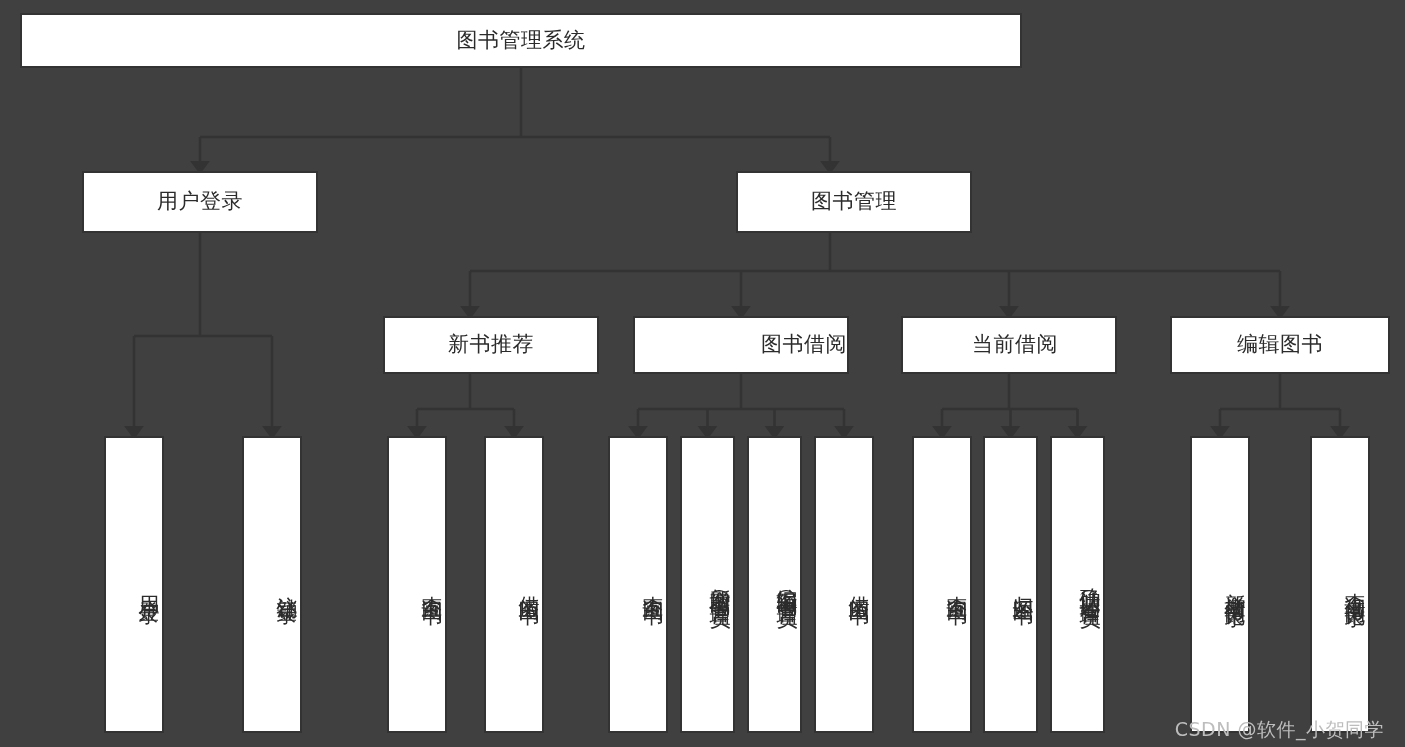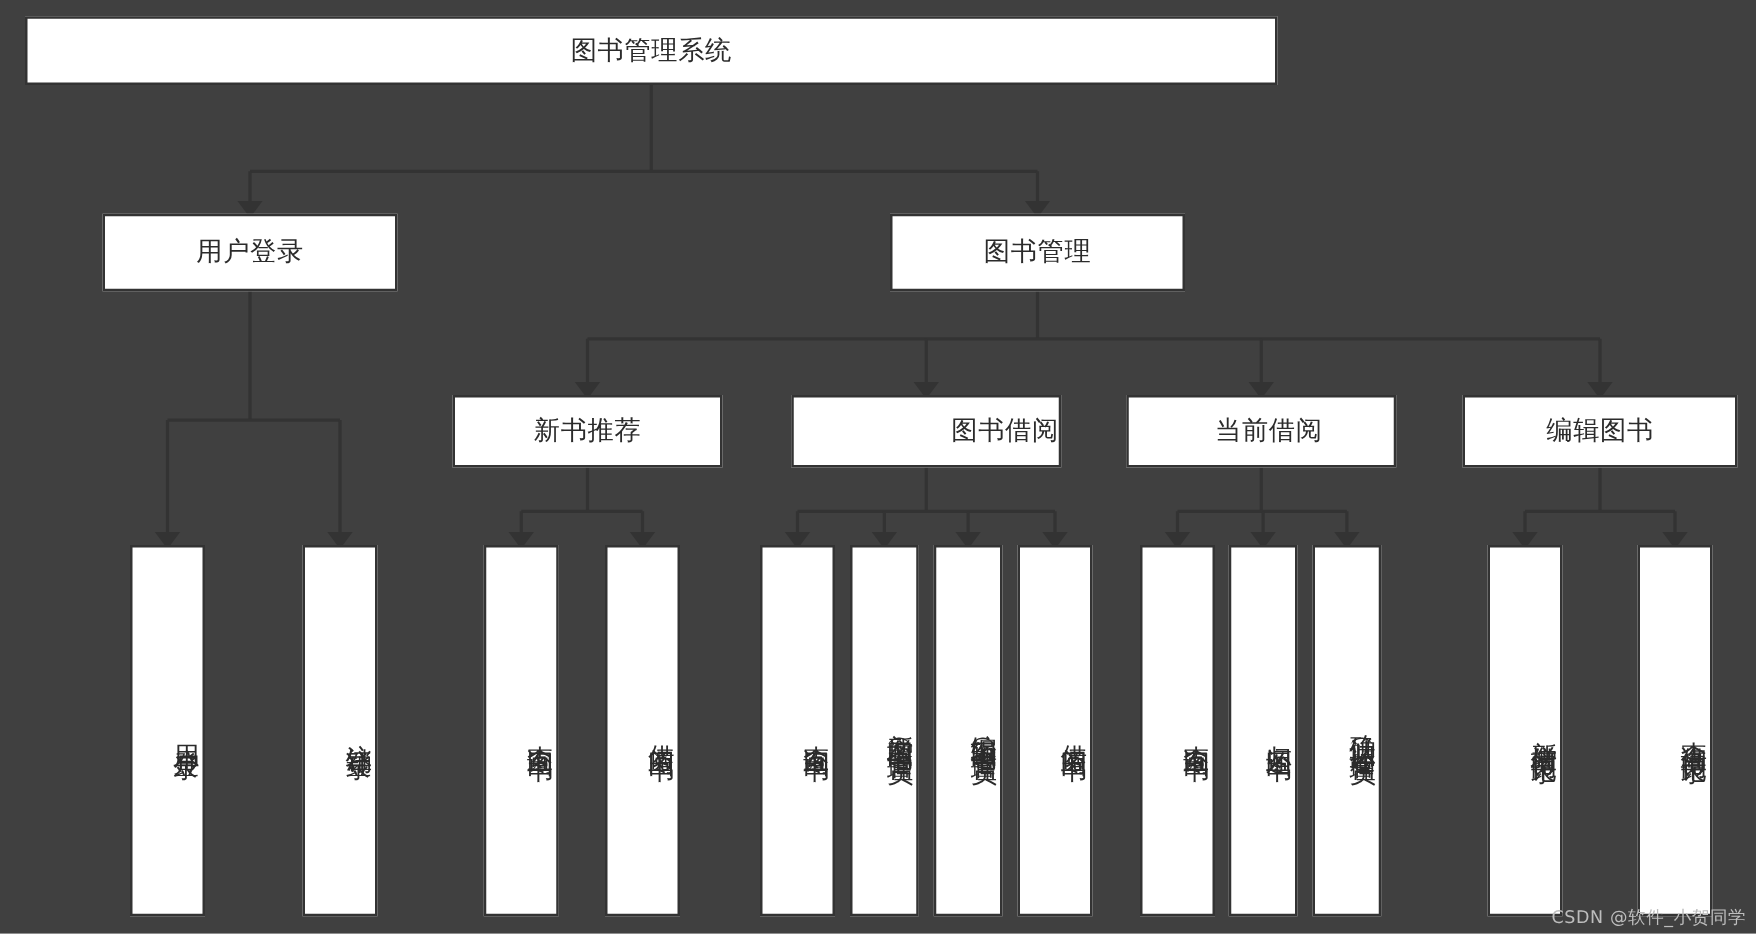--- a/index.html
+++ b/index.html
@@ -52,23 +52,23 @@
     justify-content: center;
   }
   .node.vert .vtext {
     writing-mode: vertical-rl;
     text-orientation: upright;
     display: block;
     text-align: center;
   }
   #watermark {
     position: absolute;
-    right: 8px;
+    right: 21px;
     bottom: 4px;
-    font-size: 14px;
+    font-size: 19px;
     color: #bdbdbd;
     letter-spacing: 0.5px;
     white-space: nowrap;
     pointer-events: none;
   }
 </style>
 </head>
 <body>
 
 <div id="diagram-root">
@@ -116,24 +116,24 @@
       </g>
   </svg>
 
   <div id="node-layer">
       <div class="node horiz" style="left: 20px; top: 13px; width: 1002px; height: 55px;">
         <span class="htext">图书管理系统</span>
       </div>
       <div class="node horiz" style="left: 82px; top: 171px; width: 236px; height: 62px;">
         <span class="htext">用户登录</span>
       </div>
-      <div class="node horiz" style="left: 712px; top: 171px; width: 236px; height: 62px;">
+      <div class="node horiz" style="left: 736px; top: 171px; width: 236px; height: 62px;">
         <span class="htext">图书管理</span>
       </div>
-      <div class="node horiz" style="left: 362px; top: 316px; width: 216px; height: 58px;">
+      <div class="node horiz" style="left: 383px; top: 316px; width: 216px; height: 58px;">
         <span class="htext">新书推荐</span>
       </div>
       <div class="node horiz" style="left: 633px; top: 316px; width: 216px; height: 58px; justify-content: flex-end;">
         <span class="htext">图书借阅</span>
       </div>
       <div class="node horiz" style="left: 901px; top: 316px; width: 216px; height: 58px; padding-left: 12px;">
         <span class="htext">当前借阅</span>
       </div>
       <div class="node horiz" style="left: 1170px; top: 316px; width: 220px; height: 58px;">
         <span class="htext">编辑图书</span>

